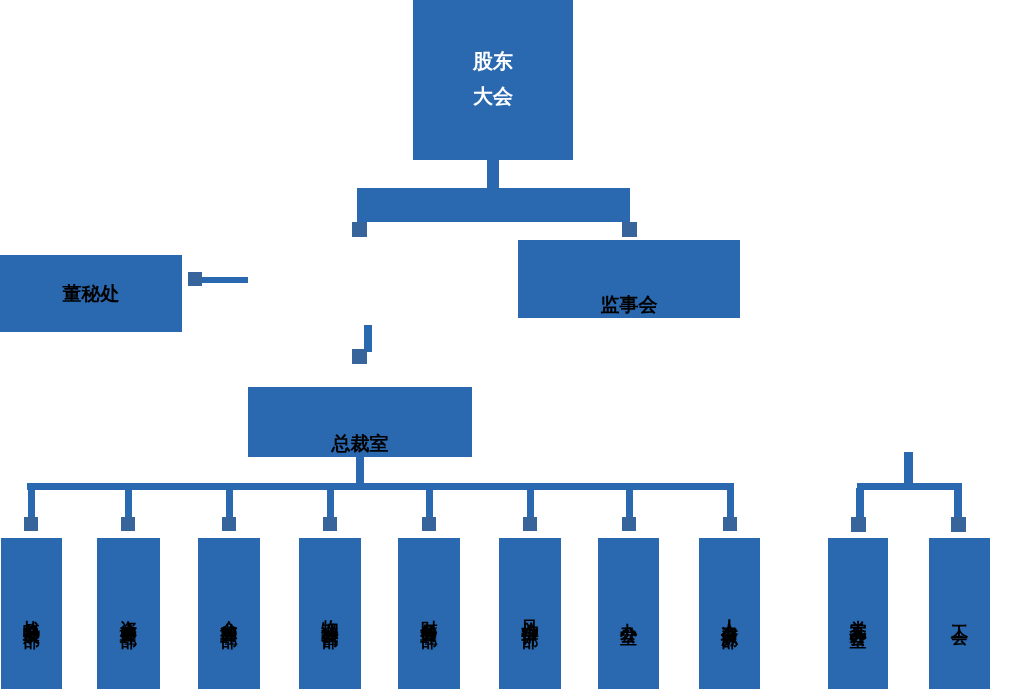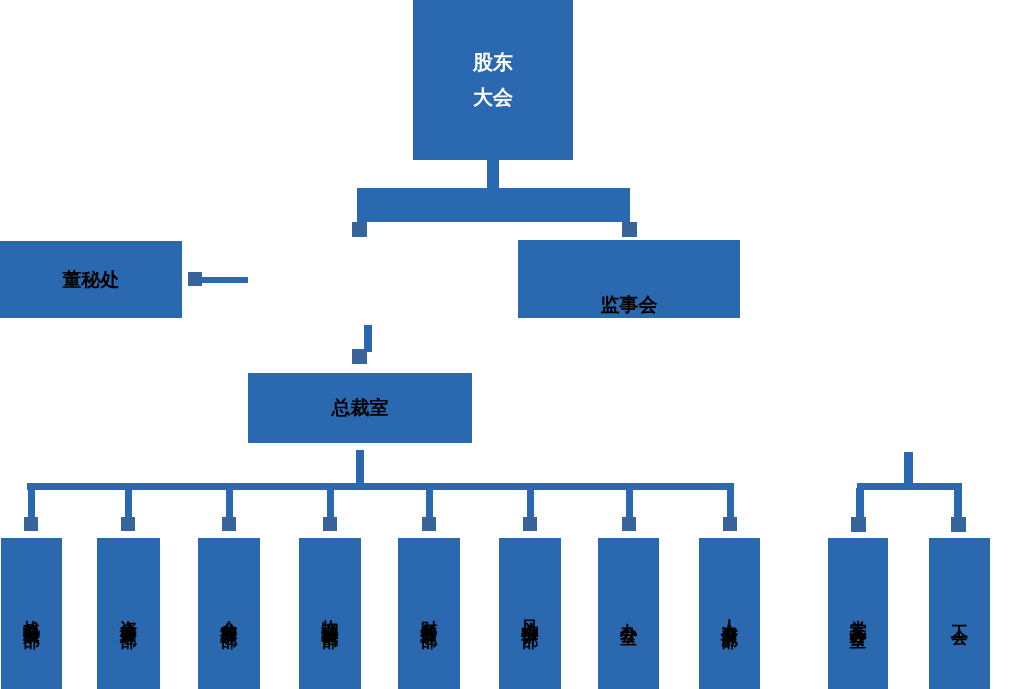--- a/index.html
+++ b/index.html
@@ -1,19 +1,19 @@
 <!DOCTYPE html>
 <html style="--primary: #2a68af; --nub: #37659b; --text-dark: #000000; --text-light: #ffffff; --background: #ffffff;"><head>
 <meta charset="utf-8">
 <style>
   html,body{margin:0;padding:0;background:#ffffff;font-family:"DejaVu Sans",sans-serif;}
   .canvas{position:relative;width:1020px;height:689px;background:var(--background,#ffffff);overflow:hidden;}
   .node{position:absolute;background:var(--primary,#2a68af);display:flex;align-items:center;justify-content:center;
         text-align:center;color:var(--text-dark,#000000);font-weight:700;font-size:19px;box-sizing:border-box;}
-  .node.root{color:var(--text-light,#ffffff);font-size:20px;line-height:1.75;}
+  .node.root{color:var(--text-light,#ffffff);font-size:20px;line-height:1.75;font-family:Liberation Mono, monospace;}
   .node.vert{writing-mode:vertical-rl;text-orientation:upright;font-size:17px;letter-spacing:3px;line-height:1;}
   .line{position:absolute;background:var(--primary,#2a68af);}
   .nub{position:absolute;background:var(--nub,#37659b);}
 </style>
 </head>
 <body>
 
 <div class="canvas">
 
   <div class="line" style="left:487px;top:160px;width:12px;height:29px;"></div>
@@ -53,30 +53,30 @@
   <div class="nub" style="left:851px;top:517px;width:15px;height:15px;"></div>
   <div class="nub" style="left:951px;top:517px;width:15px;height:15px;"></div>
 
   <div class="node root" style="left:413px;top:0;width:160px;height:160px;">
     <div>
       <div>股东</div>
       <div>大会</div>
     </div>
   </div>
 
-  <div class="node" style="left:0;top:241px;width:182px;height:77px;">
+  <div class="node" style="left:0;top:255px;width:182px;height:77px;">
     <span>董秘处</span>
   </div>
 
 
   <div class="node" style="left:518px;top:240px;width:222px;height:78px;align-items:flex-end;">
     <span>监事会</span>
   </div>
 
-  <div class="node" style="left:248px;top:373px;width:224px;height:70px;">
+  <div class="node" style="left:248px;top:387px;width:224px;height:70px;align-items:flex-end;">
     <span>总裁室</span>
   </div>
 
 
   <div class="node vert" style="left:1px;top:538px;width:61px;height:151px;">
     <span>战略发展部</span>
   </div>
   <div class="node vert" style="left:97px;top:538px;width:63px;height:151px;">
     <span>资本管理部</span>
   </div>

